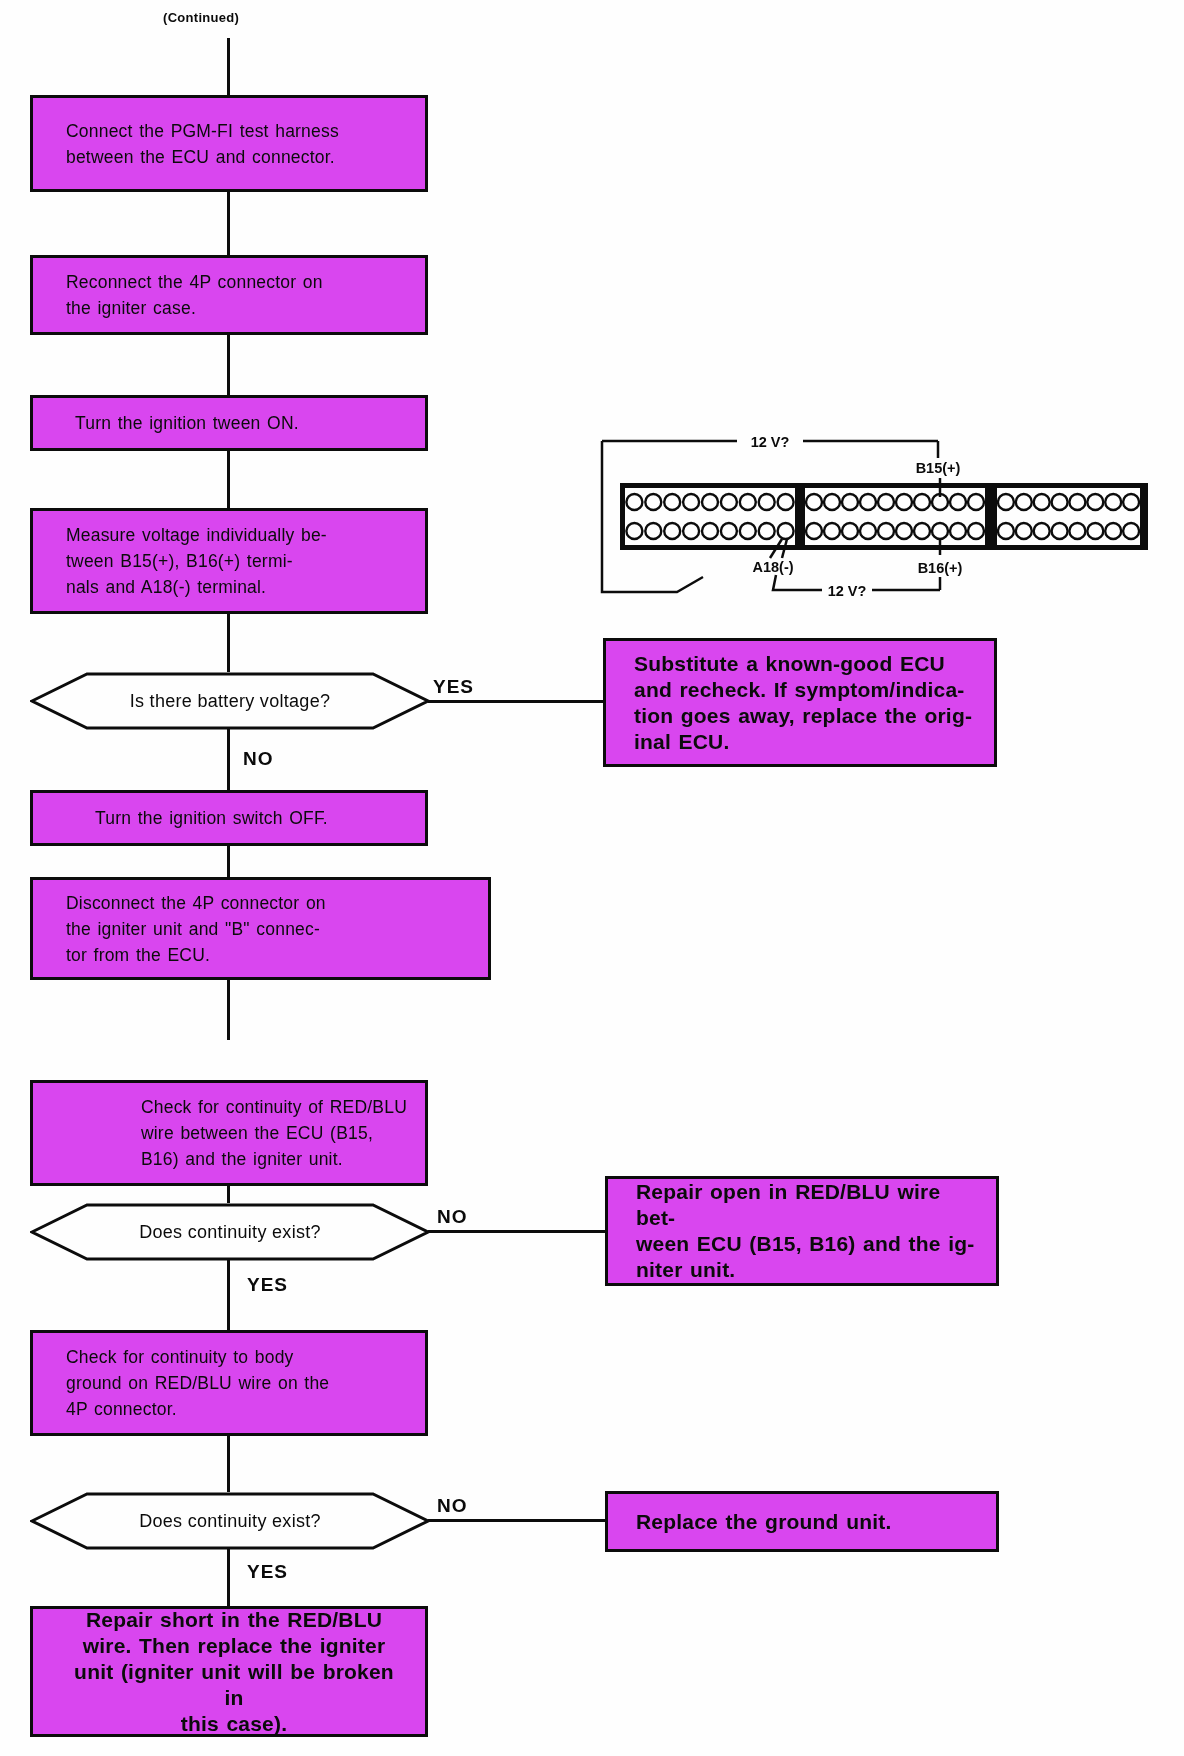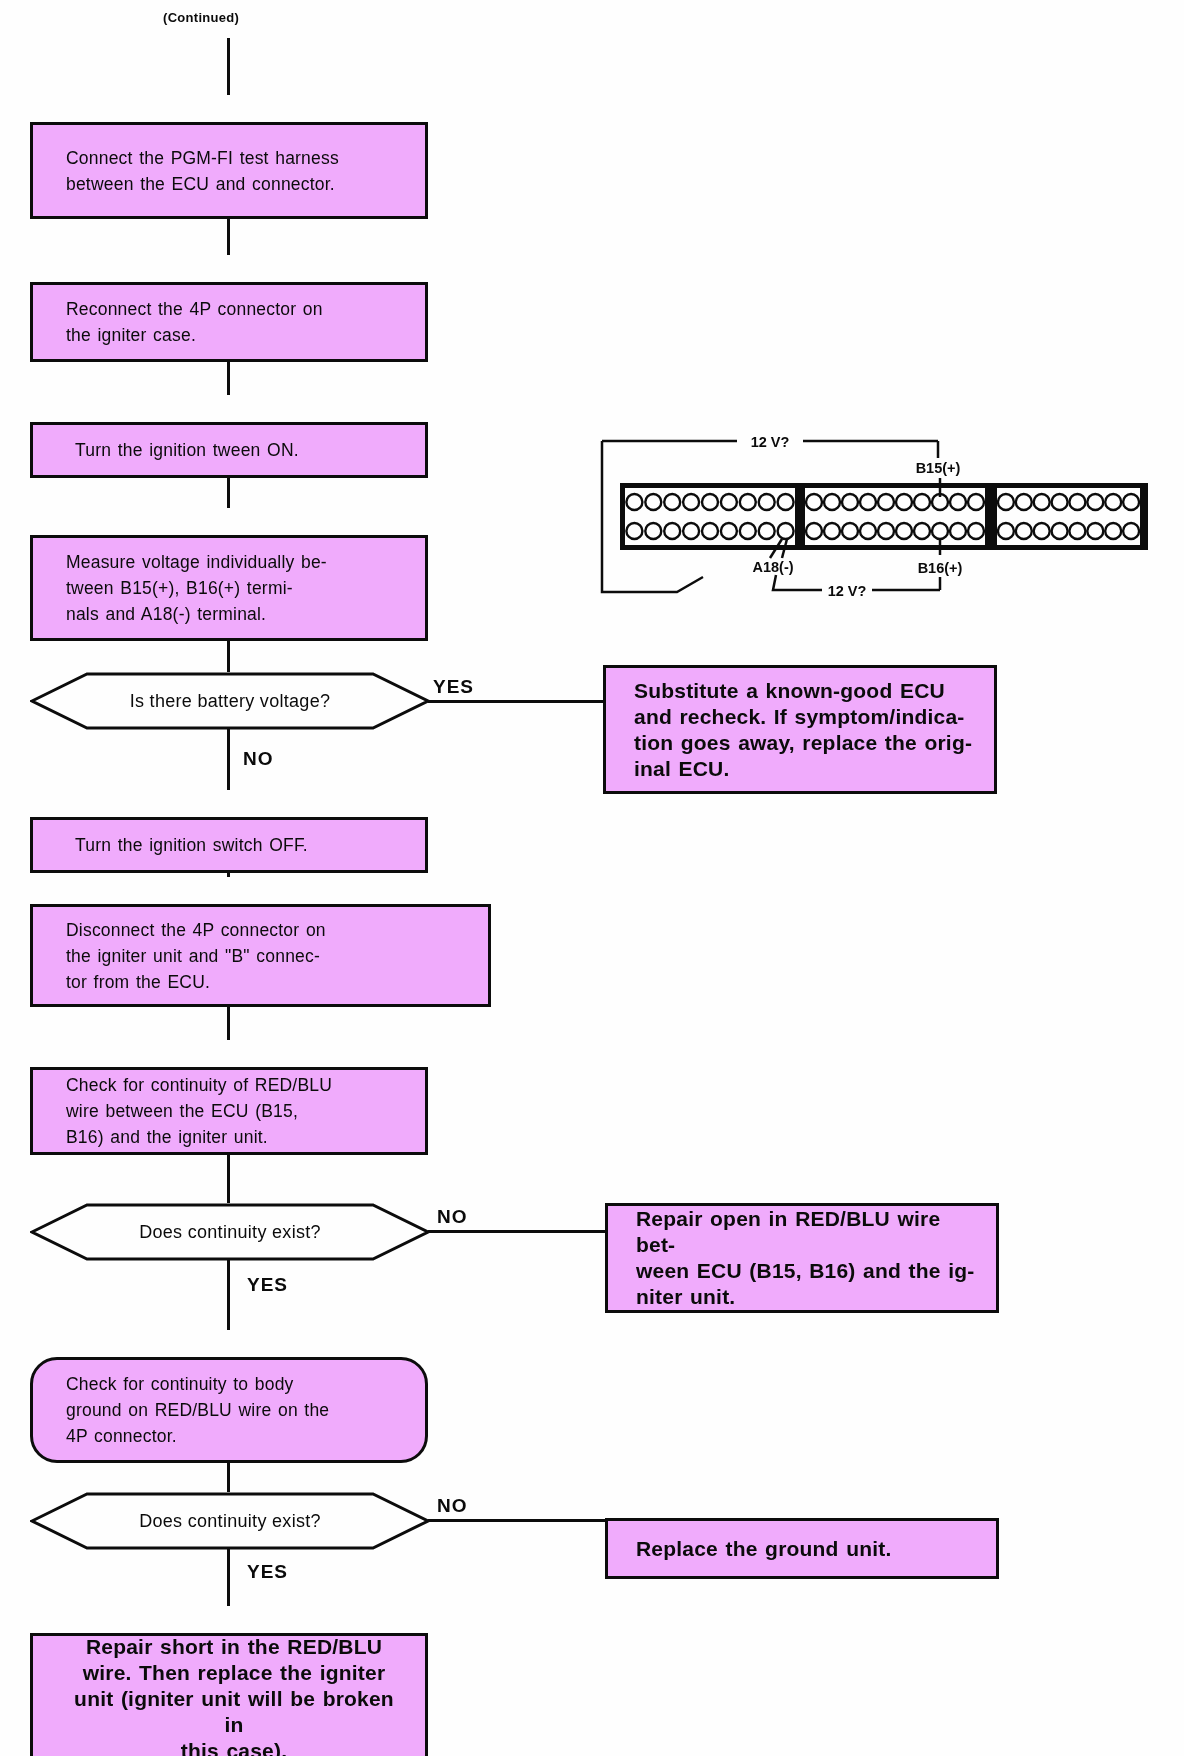--- a/index.html
+++ b/index.html
@@ -2,22 +2,22 @@
 <html><head>
 <meta charset="utf-8">
 <style>
   html,body{margin:0;padding:0;background:#ffffff;}
   #page{
     position:relative;width:1184px;height:1756px;background:#fefefe;
     font-family:"Liberation Sans", sans-serif;color:#0b0b0b;overflow:hidden;
   }
   .abs{position:absolute;}
   .pbox{
-    position:absolute;box-sizing:border-box;border:3px solid #0c0c0c;background:#f0abfc;
-    display:flex;align-items:center;margin-top:27px;
+    position:absolute;box-sizing:border-box;border:3px solid #0c0c0c;background:#d946ef;
+    display:flex;align-items:center;
   }
   .ptext{
     white-space:pre-line;font-size:17.5px;line-height:26px;padding:4px 18px 4px 33px;
     letter-spacing:0.2px;word-spacing:1.5px;
   }
   .bold .ptext{font-weight:700;font-size:21px;line-height:26px;padding-left:28px;}
   .hexwrap{position:absolute;width:400px;height:58px;}
   .hexwrap svg{position:absolute;left:0;top:0;}
   .hexwrap polygon{fill:#fefefe;stroke:#0c0c0c;stroke-width:3;}
   .hextext{
@@ -82,46 +82,46 @@
 
   <div class="hexwrap" style="left:30px;top:672px;">
     <svg width="400" height="58" viewBox="0 0 400 58">
       <polygon points="2,29 57,2 343,2 398,29 343,56 57,56"></polygon>
     </svg>
     <div class="hextext">Is there battery voltage?</div>
   </div>
   <div class="branch" style="left:433px;top:676px;">YES</div>
   <div class="branch" style="left:243px;top:748px;">NO</div>
 
-  <div class="pbox" style="left:30px;top:790px;width:398px;height:56px;">
+  <div class="pbox" style="left:30px;top:790px;width:398px;height:56px;padding-left:20px;">
     <div class="ptext" style="padding-left:42px;">Turn the ignition switch OFF.</div>
   </div>
 
   <div class="pbox" style="left:30px;top:877px;width:461px;height:103px;">
     <div class="ptext">Disconnect the 4P connector on
 the igniter unit and "B" connec-
 tor from the ECU.</div>
   </div>
 
-  <div class="pbox" style="left:30px;top:1040px;width:398px;height:88px;">
+  <div class="pbox" style="left:30px;top:1080px;width:398px;height:106px;justify-content:flex-end;">
     <div class="ptext">Check for continuity of RED/BLU
 wire between the ECU (B15,
 B16) and the igniter unit.</div>
   </div>
 
   <div class="hexwrap" style="left:30px;top:1203px;">
     <svg width="400" height="58" viewBox="0 0 400 58">
       <polygon points="2,29 57,2 343,2 398,29 343,56 57,56"></polygon>
     </svg>
     <div class="hextext">Does continuity exist?</div>
   </div>
   <div class="branch" style="left:437px;top:1206px;">NO</div>
   <div class="branch" style="left:247px;top:1274px;">YES</div>
 
-  <div class="pbox" style="left:30px;top:1330px;width:398px;height:106px;border-radius:27px;">
+  <div class="pbox" style="left:30px;top:1330px;width:398px;height:106px;">
     <div class="ptext">Check for continuity to body
 ground on RED/BLU wire on the
 4P connector.</div>
   </div>
 
   <div class="hexwrap" style="left:30px;top:1492px;">
     <svg width="400" height="58" viewBox="0 0 400 58">
       <polygon points="2,29 57,2 343,2 398,29 343,56 57,56"></polygon>
     </svg>
     <div class="hextext">Does continuity exist?</div>

